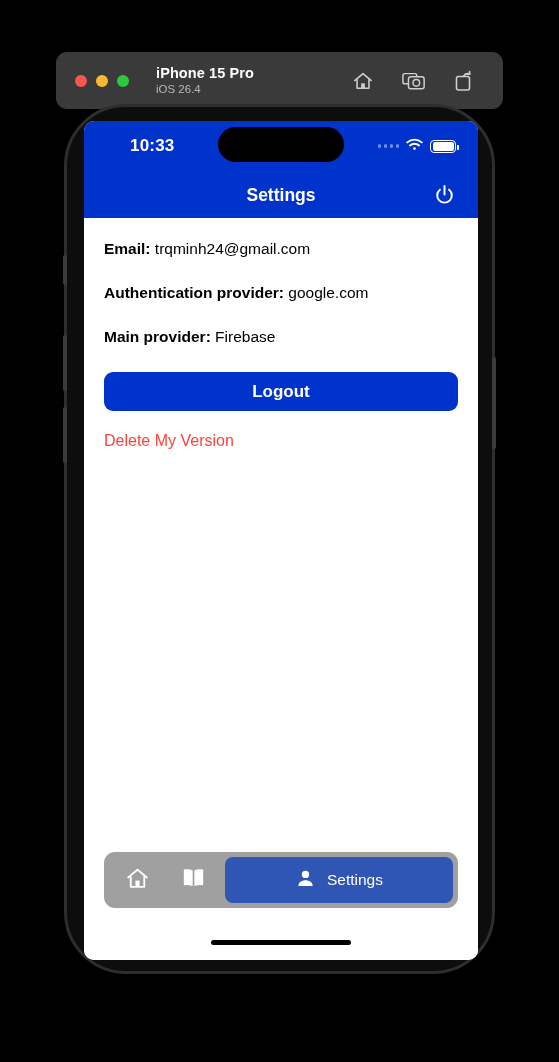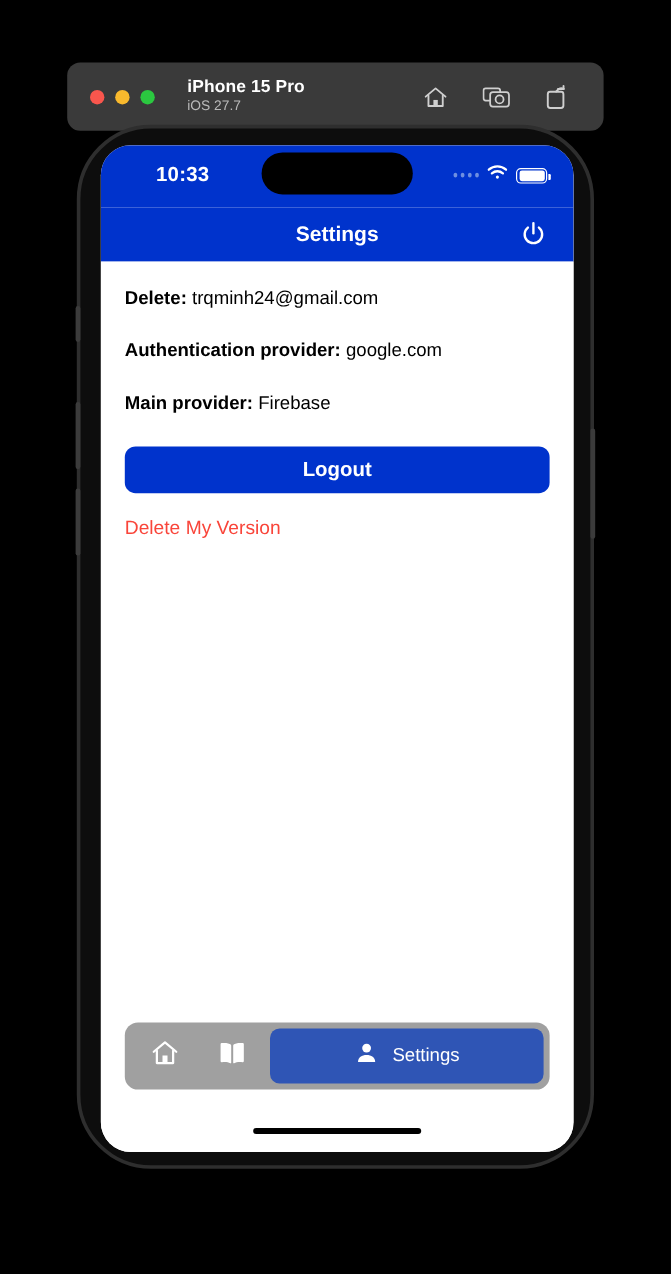--- a/index.html
+++ b/index.html
@@ -34,21 +34,21 @@
     position: absolute; left: 64px; top: 104px;
     width: 431px; height: 870px;
     background: #0d0d0d;
     border-radius: 62px;
     border: 3px solid #2e2e2e;
   }
   .phone-inner {
     position: absolute; left: 17px; top: 14px;
     width: 394px; height: 839px;
     background: #ffffff;
-    border-radius: 25px;
+    border-radius: 10px;
     overflow: hidden;
   }
   
   .btn-side { position: absolute; background: #3b3b3b; border-radius: 2px; }
   .btn-silent { left: -4px; top: 148px; width: 4px; height: 30px; }
   .btn-volup  { left: -4px; top: 228px; width: 4px; height: 56px; }
   .btn-voldn  { left: -4px; top: 300px; width: 4px; height: 56px; }
   .btn-power  { right: -4px; top: 250px; width: 4px; height: 92px; }
 
   
@@ -140,21 +140,21 @@
 <div class="stage">
 
   <div class="sim-bar">
     <div class="dots">
       <span class="dot red"></span>
       <span class="dot yellow"></span>
       <span class="dot green"></span>
     </div>
     <div class="sim-titles">
       <div class="sim-device">iPhone 15 Pro</div>
-      <div class="sim-os">iOS 27.7</div>
+      <div class="sim-os">iOS 26.4</div>
     </div>
     <div class="sim-icons">
       <span>
         <svg width="22" height="22" viewBox="0 0 24 24" fill="none" stroke="#cfcfcf" stroke-width="1.7" stroke-linecap="round" stroke-linejoin="round">
           <path d="M3 11.5 12 4l9 7.5"></path>
             <path d="M5.5 10.5V20h13v-9.5"></path>
           <rect x="10" y="14.5" width="4" height="5.5" fill="#cfcfcf" stroke="none"></rect>
         </svg>
       </span>
       <span>
@@ -211,21 +211,21 @@
           <svg width="25" height="25" viewBox="0 0 24 24" fill="none" stroke="#fff" stroke-width="1.9" stroke-linecap="round">
             <path d="M7.6 6.4a7 7 0 1 0 8.8 0"></path>
             <path d="M12 2.8v8.2"></path>
           </svg>
         </div>
       </div>
 
       <div class="screen-body">
 
         <div class="info-row">
-          <span class="lbl">Delete:</span>
+          <span class="lbl">Email:</span>
           <span class="val">trqminh24@gmail.com</span>
         </div>
         <div class="info-row">
           <span class="lbl">Authentication provider:</span>
           <span class="val">google.com</span>
         </div>
         <div class="info-row">
           <span class="lbl">Main provider:</span>
           <span class="val">Firebase</span>
         </div>

